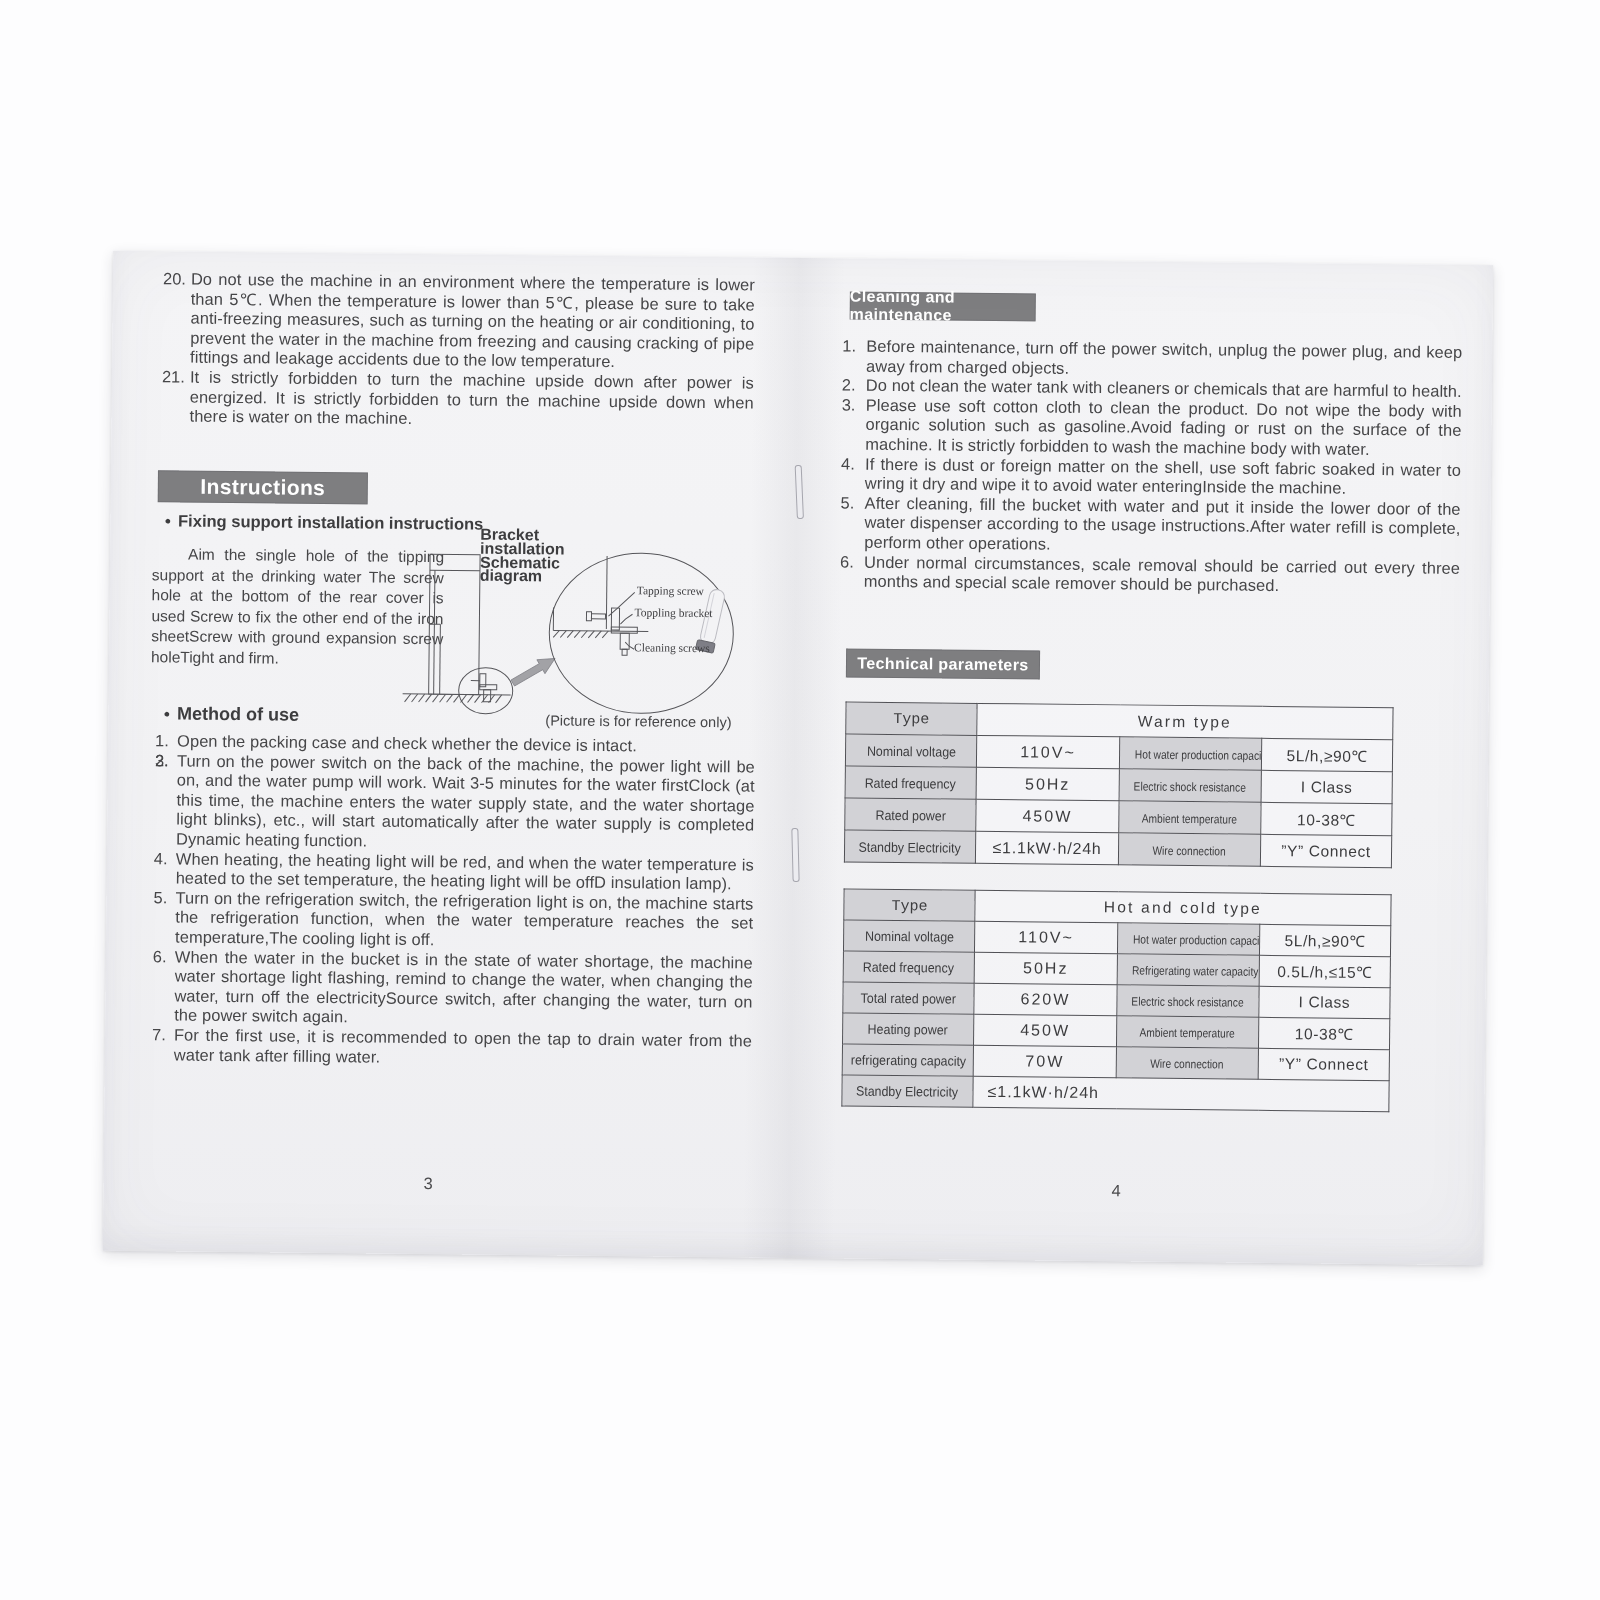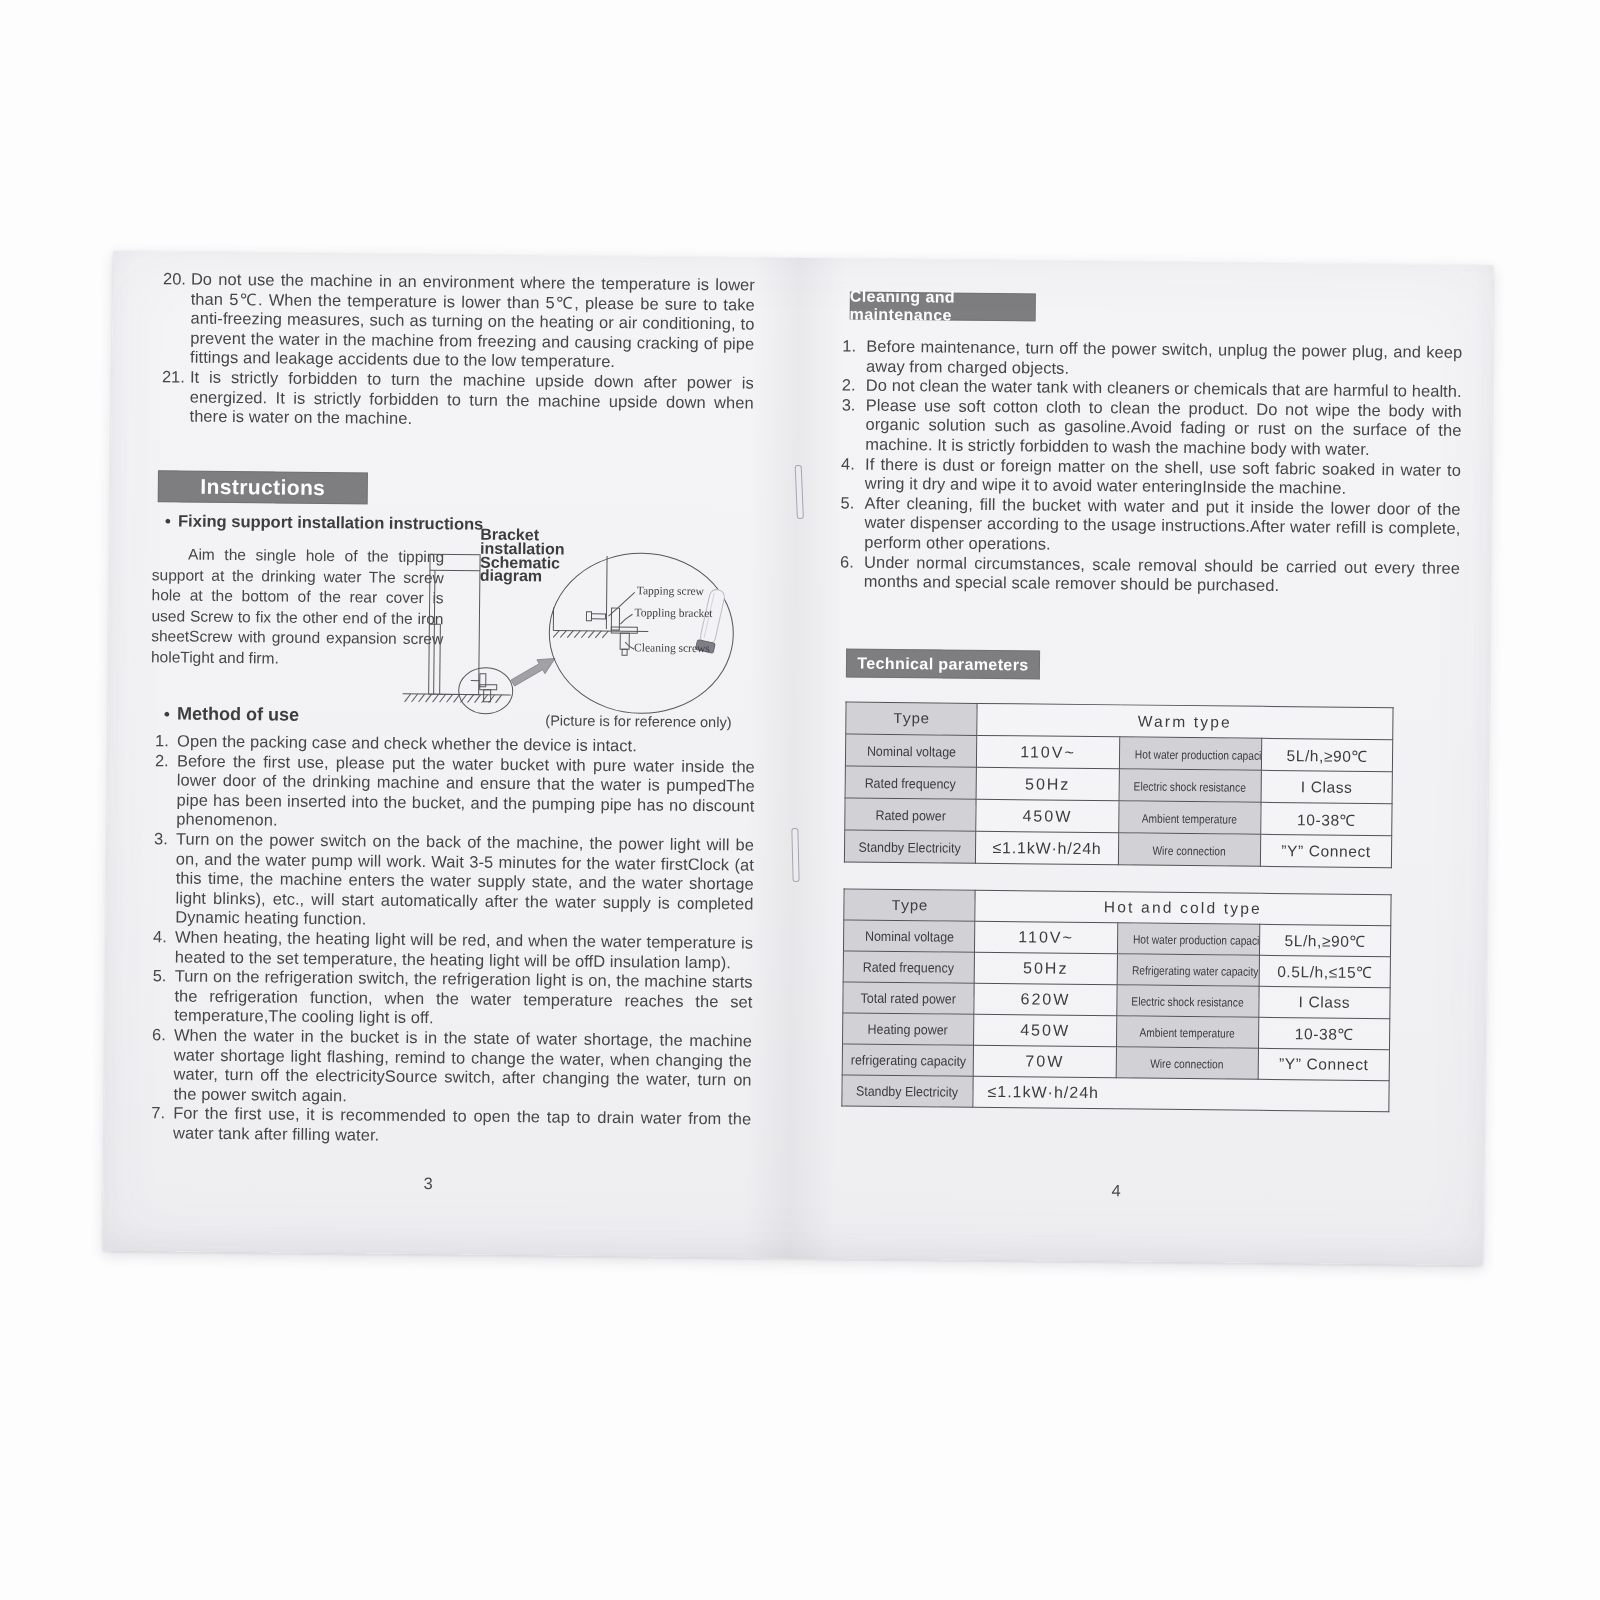--- a/index.html
+++ b/index.html
@@ -149,21 +149,20 @@
         <span class="dot">●</span><span>Method of use</span>
       </div>
 
       <div class="list" style="left:47px;top:480px;width:600px;">
         <div class="li pl22">
           <span class="num">1.</span>
           <span>Open the packing case and check whether the device is intact.</span>
         </div>
         <div class="li pl22">
           <span class="num">2.</span>
-          <span>Before the first use, please put the water bucket with pure water inside the lower door of the drinking machine and ensure that the water is pumpedThe pipe has been inserted into the bucket, and the pumping pipe has no discount phenomenon.</span>
         </div>
         <div class="li pl22">
           <span class="num">3.</span>
           <span>Turn on the power switch on the back of the machine, the power light will be on, and the water pump will work. Wait 3-5 minutes for the water firstClock (at this time, the machine enters the water supply state, and the water shortage light blinks), etc., will start automatically after the water supply is completed Dynamic heating function.</span>
         </div>
         <div class="li pl22">
           <span class="num">4.</span>
           <span>When heating, the heating light will be red, and when the water temperature is heated to the set temperature, the heating light will be offD insulation lamp).</span>
         </div>
         <div class="li pl22">

